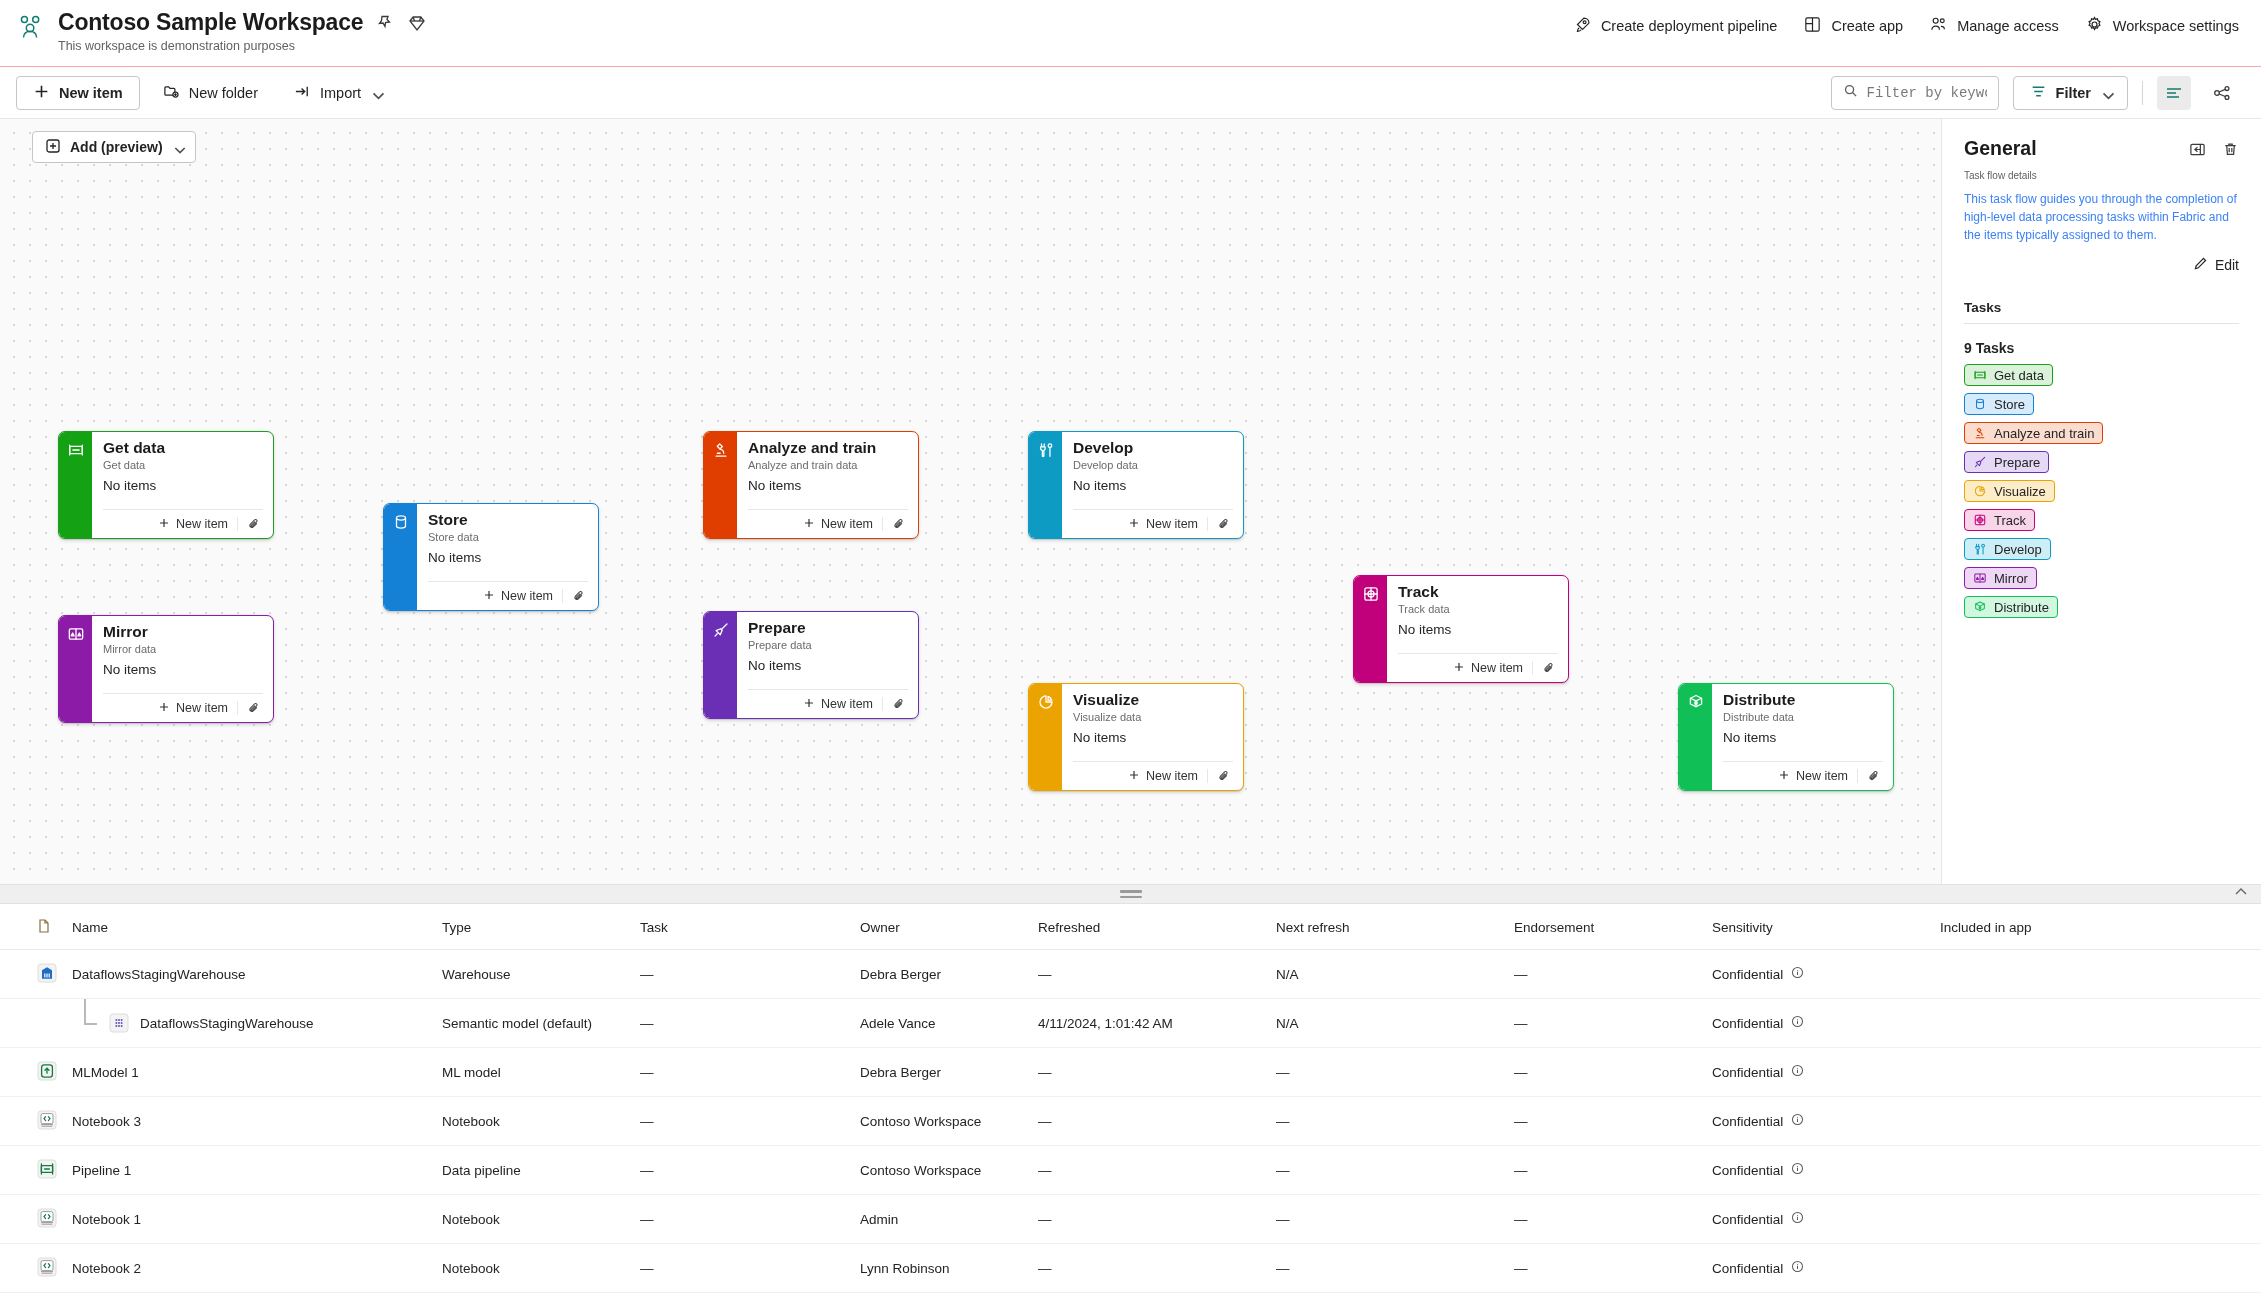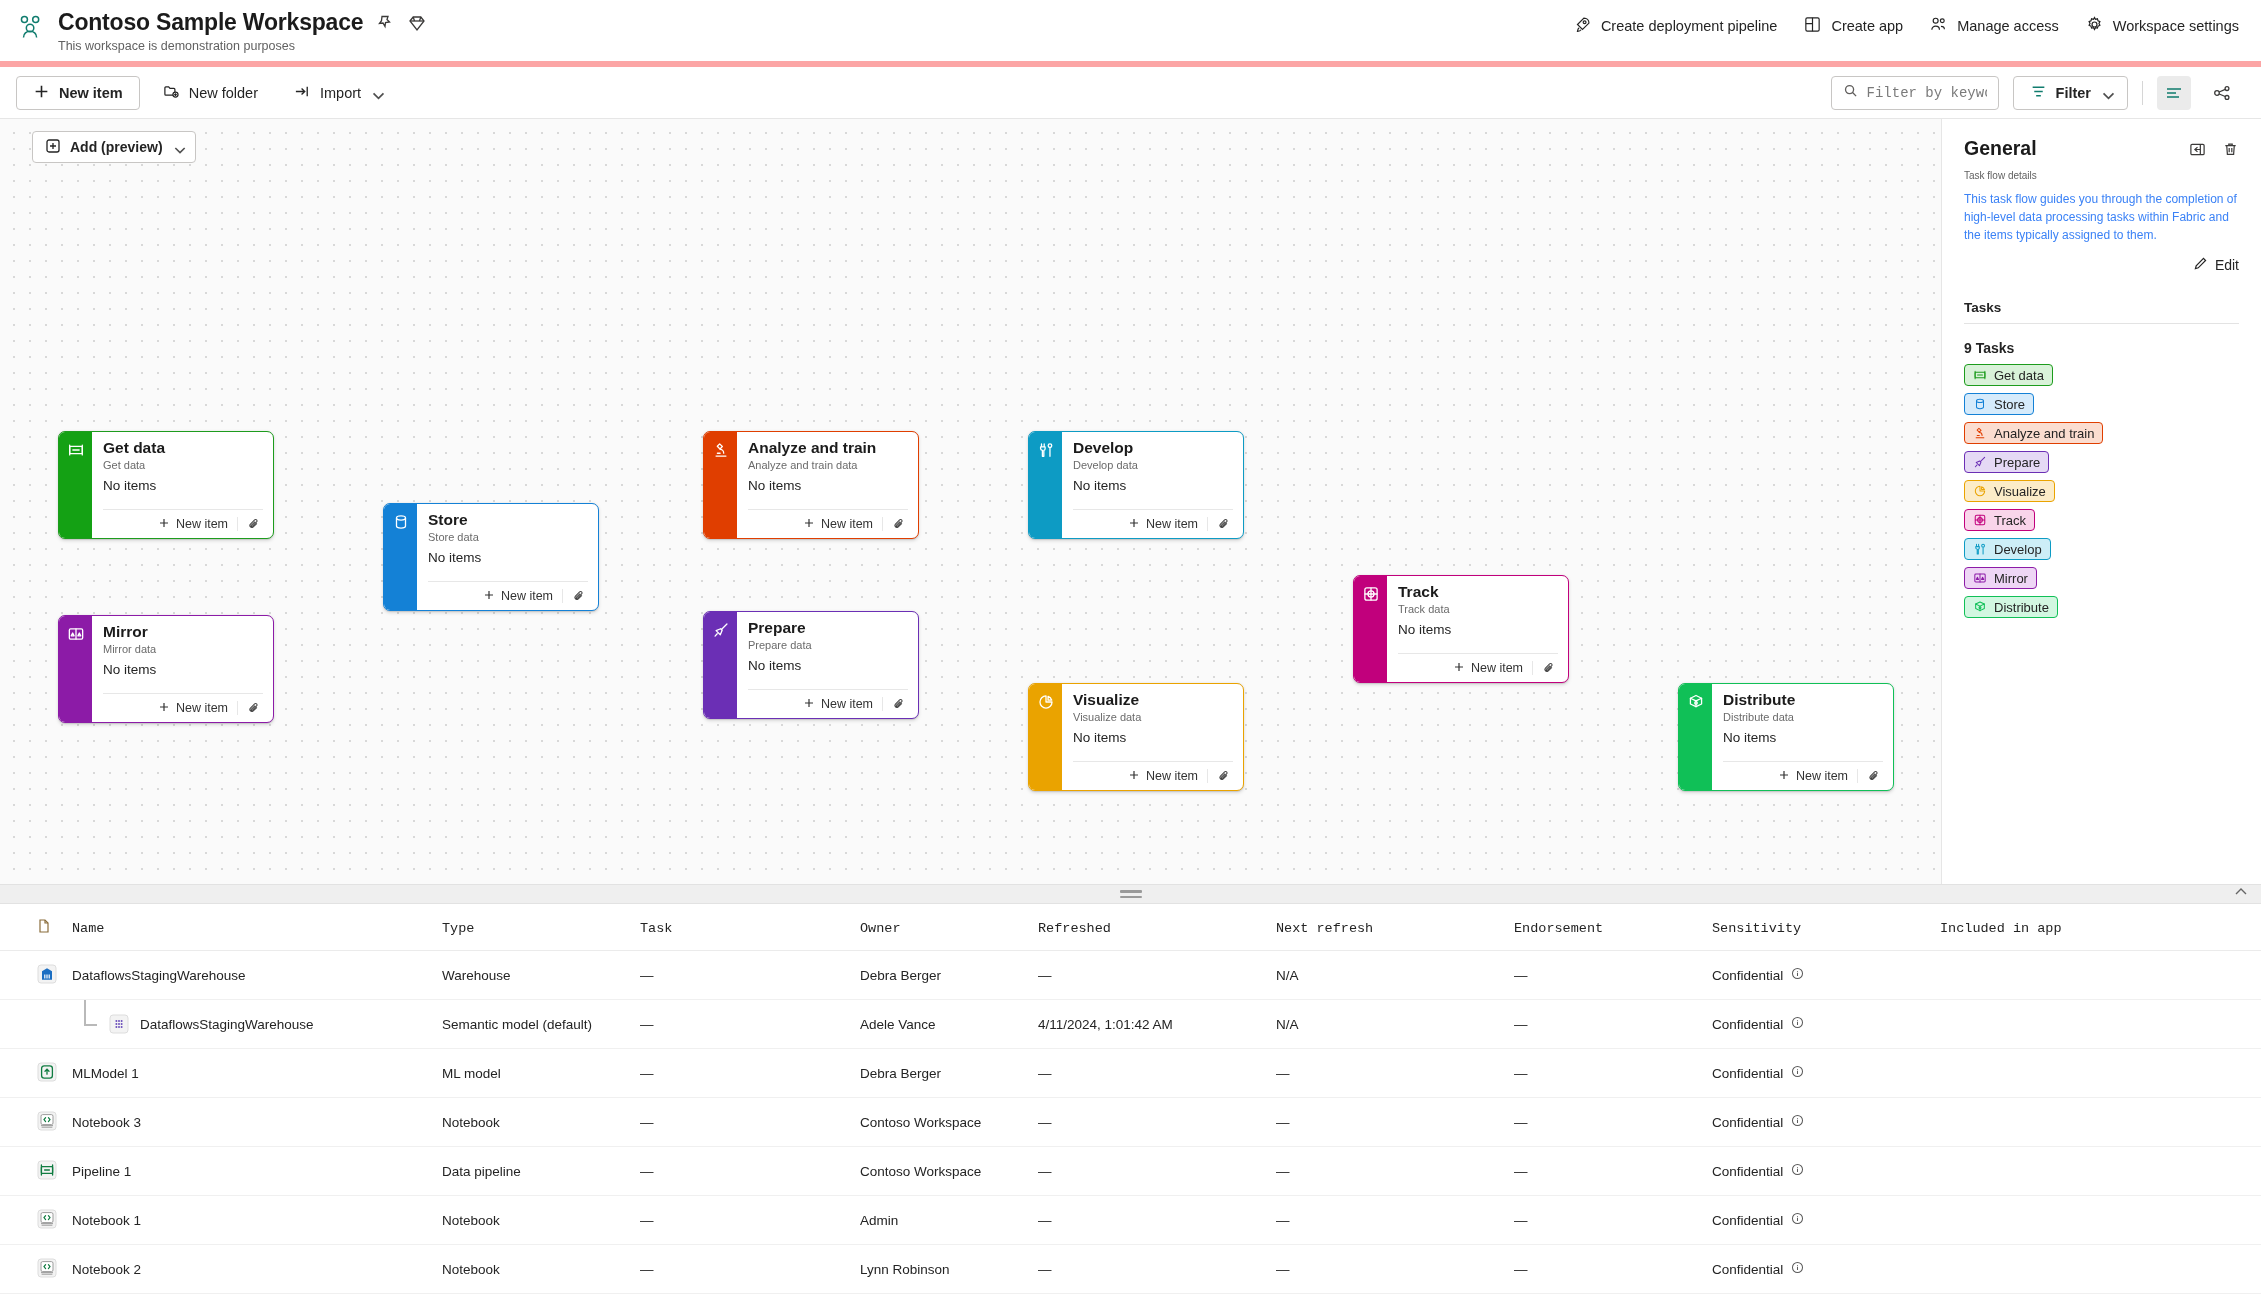--- a/index.html
+++ b/index.html
@@ -8,21 +8,21 @@
     font-family: "Liberation Sans", sans-serif;
     background: #ffffff; color: #242424;
     overflow: hidden;
   }
   .app { position: relative; width: 2261px; height: 1301px; display: flex; flex-direction: column; }
 
   
   .topbar {
     height: 67px; flex: 0 0 67px; background: #fff;
     display: flex; align-items: flex-start; justify-content: space-between;
-    padding: 9px 22px 0 16px; border-bottom: 6px solid #fca5a5;
+    padding: 9px 22px 0 16px; border-bottom: 1px solid #fca5a5;
   }
   .ws-left { display: flex; align-items: flex-start; gap: 12px; }
   .ws-logo { width: 30px; height: 30px; margin-top: 4px; flex: 0 0 30px; }
   .ws-titlewrap { display: flex; flex-direction: column; }
   .ws-titlerow { display: flex; align-items: center; gap: 12px; }
   .ws-title { font-size: 23px; font-weight: 700; letter-spacing: -0.2px; color: #1b1b1b; }
   .ws-badge { width: 20px; height: 20px; color: #3b3a39; display: inline-flex; }
   .ws-sub { font-size: 12.5px; color: #616161; margin-top: 3px; }
 
   .ws-right { display: flex; align-items: center; gap: 26px; padding-top: 6px; }
@@ -146,21 +146,21 @@
   .grip { width: 22px; height: 8px; display: flex; flex-direction: column; justify-content: space-between; cursor: ns-resize; }
   .grip span { display: block; height: 2.5px; background: #9a9a9a; border-radius: 1px; }
   .collapse-btn { position: absolute; right: 12px; top: 50%; transform: translateY(-50%); cursor: pointer; }
   .collapse-btn svg { width: 16px; height: 16px; color: #666; }
 
   
   .tablewrap { flex: 1 1 auto; background: #fff; overflow: hidden; }
   table.items { width: 100%; border-collapse: collapse; table-layout: fixed; }
   table.items th {
     text-align: left; font-size: 13.5px; font-weight: 400; color: #242424;
-    padding: 14px 8px 12px 8px; border-bottom: 1px solid #ebebeb; white-space: nowrap; font-family: Liberation Mono, monospace;
+    padding: 14px 8px 12px 8px; border-bottom: 1px solid #ebebeb; white-space: nowrap;
   }
   table.items td {
     font-size: 13.5px; color: #242424; padding: 0 8px; height: 49px;
     border-bottom: 1px solid #f0f0f0; white-space: nowrap; overflow: hidden; text-overflow: ellipsis;
   }
   .col-icon { width: 64px; padding-left: 36px !important; }
   .col-name { width: 370px; }
   .col-type { width: 198px; }
   .col-task { width: 220px; }
   .col-owner { width: 178px; }

